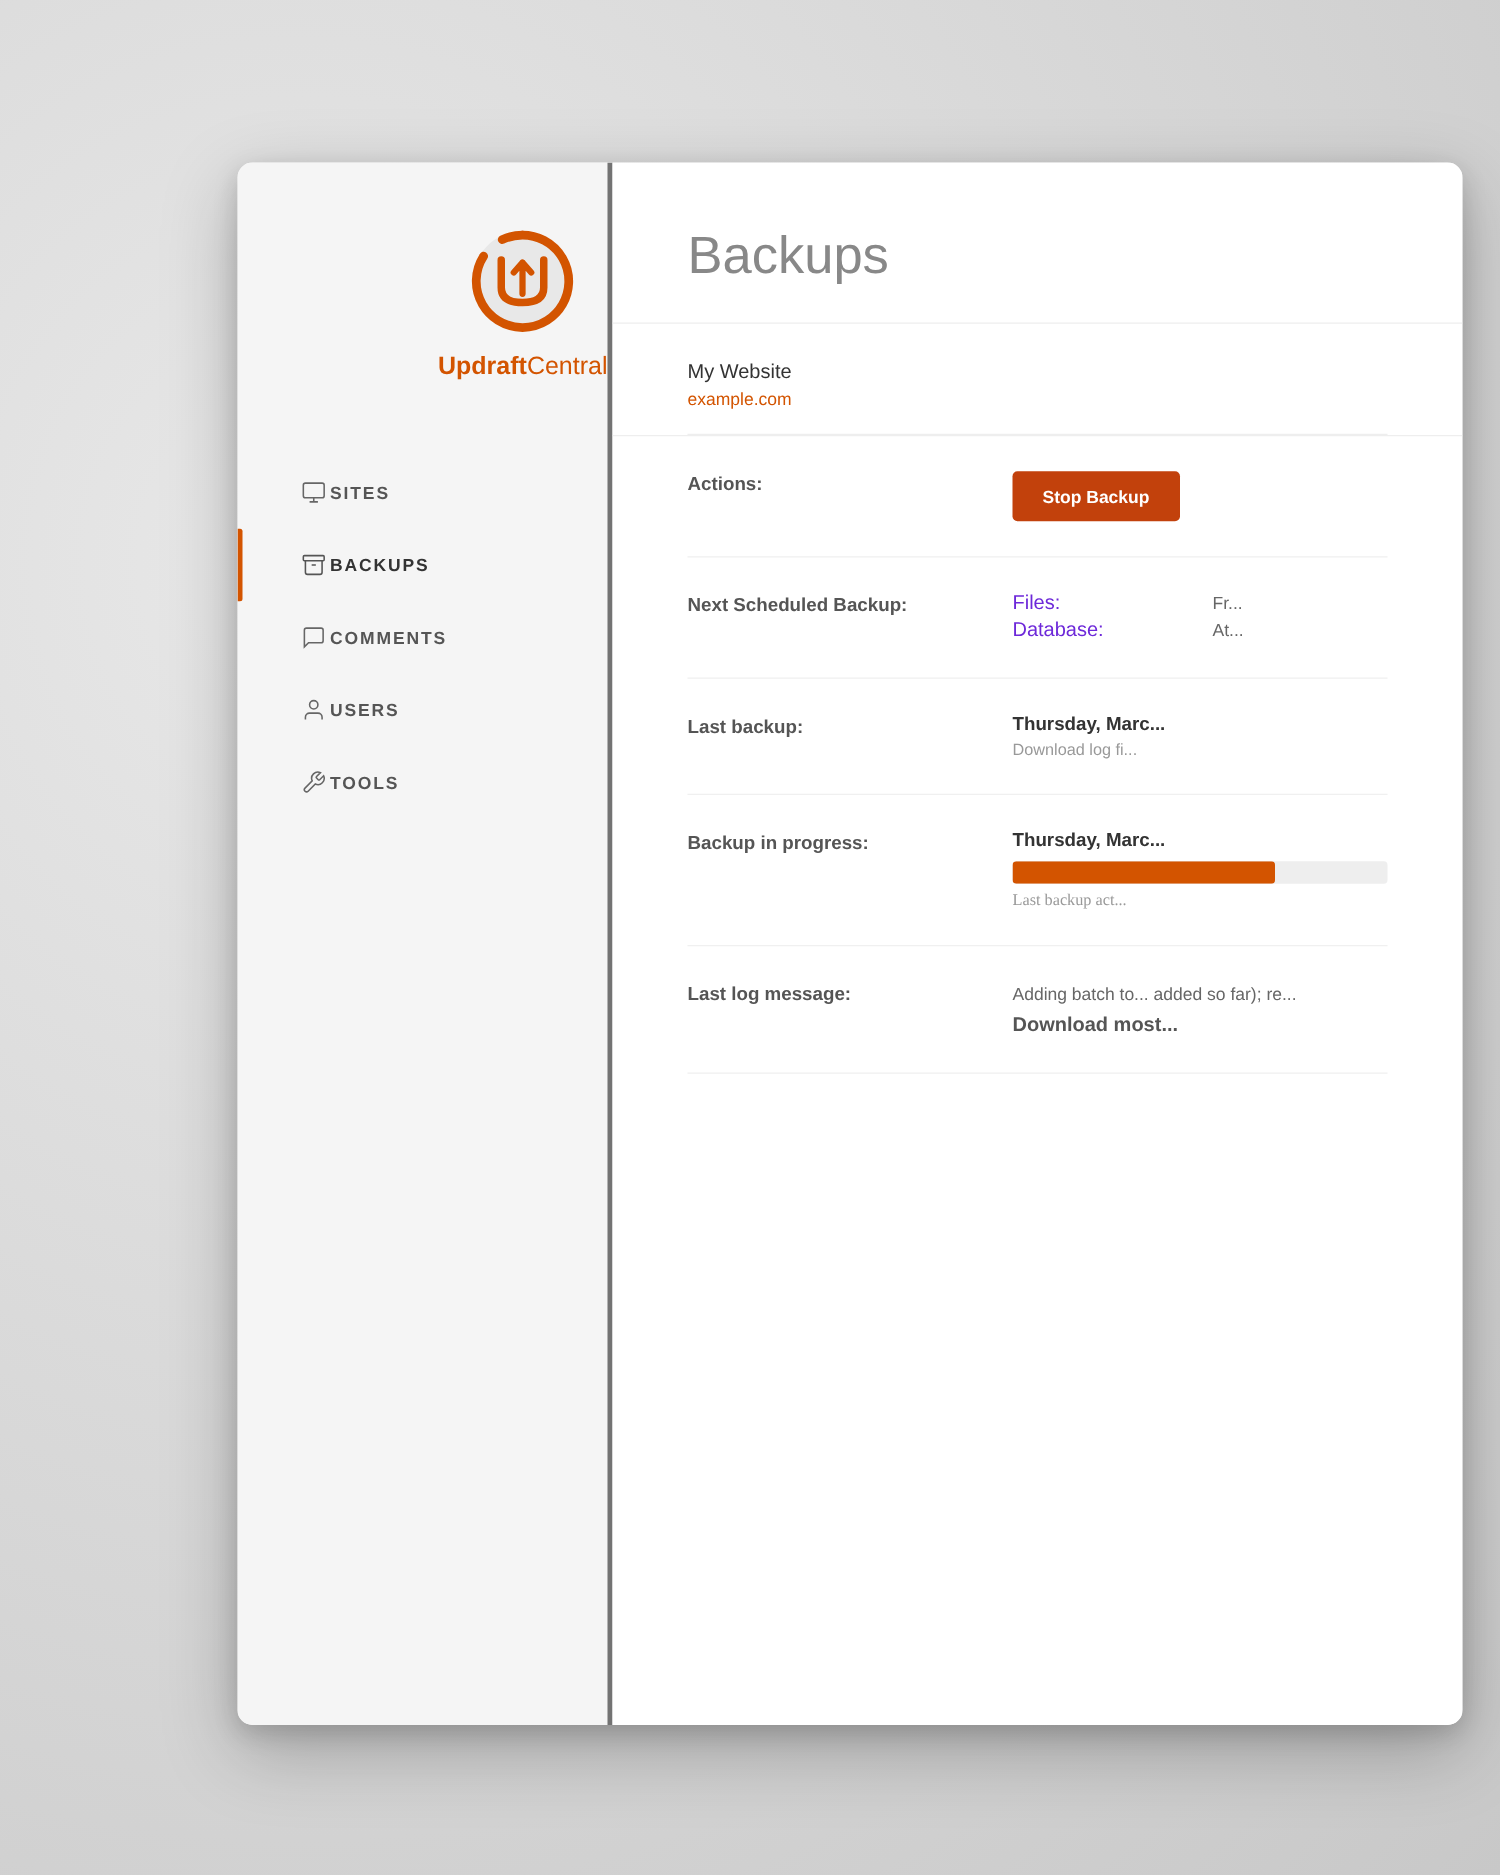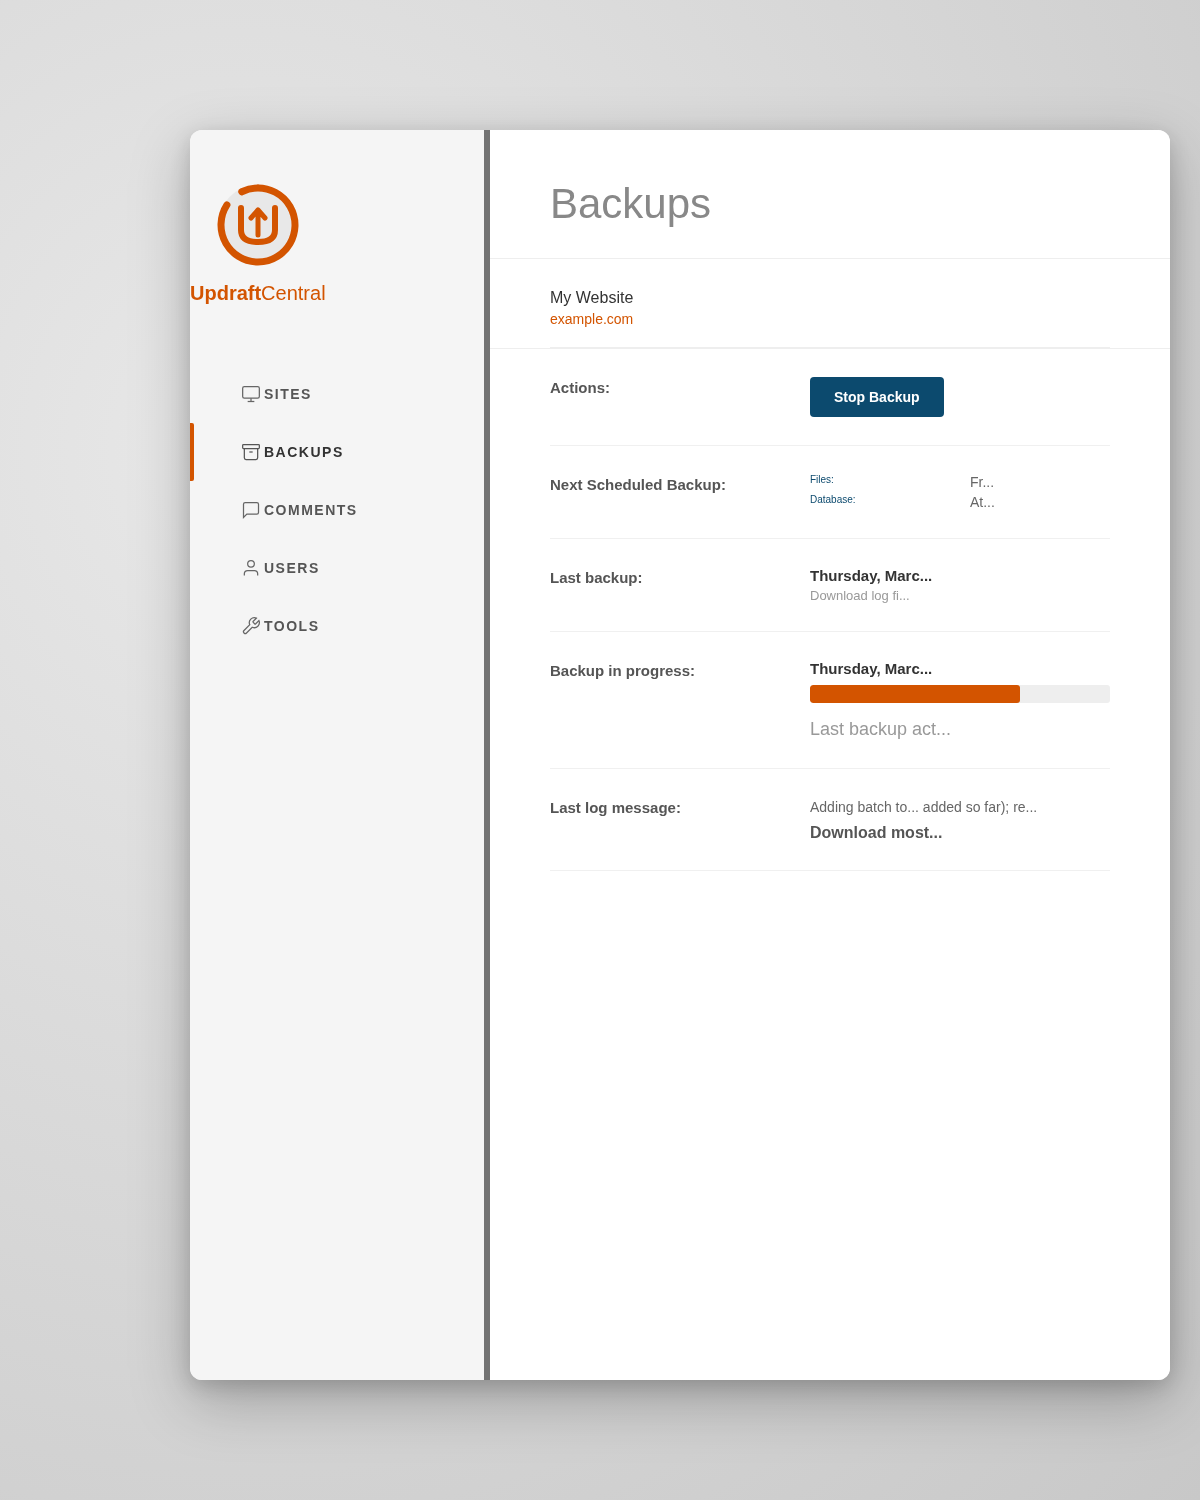--- a/index.html
+++ b/index.html
@@ -36,22 +36,22 @@
     }
 
     
     .sidebar {
       width: 300px;
       min-width: 300px;
       background: #f5f5f5;
       padding: 0;
       display: flex;
       flex-direction: column;
-      align-items: flex-start;
-      border-right: 6px solid #737373;
+      align-items: flex-end;
+      border-right: 4px solid #737373;
     }
 
     .logo-area {
       padding: 50px 0 40px 0;
       display: flex;
       flex-direction: column;
       align-items: center;
     }
 
     
@@ -197,40 +197,40 @@
       padding-top: 2px;
     }
 
     .info-value {
       flex: 1;
       font-size: 14px;
       color: #444;
     }
 
     .btn-stop {
-      background: #0c4a6e;
+      background: #c2410c;
       color: #fff;
       border: none;
       padding: 12px 24px;
       border-radius: 4px;
       font-size: 14px;
       font-weight: 600;
       cursor: pointer;
       white-space: nowrap;
     }
 
     .scheduled-grid {
       display: grid;
       grid-template-columns: 1fr 1fr;
       gap: 4px 20px;
     }
 
     .scheduled-label {
-      font-size: 10px;
-      color: #0c4a6e;
+      font-size: 16px;
+      color: #6d28d9;
     }
 
     .scheduled-val {
       font-size: 14px;
       color: #666;
     }
 
     .last-backup-date {
       font-size: 15px;
       font-weight: 600;
@@ -253,23 +253,24 @@
     }
 
     .progress-bar-fill {
       height: 100%;
       background: #d35400;
       border-radius: 3px;
       width: 70%;
     }
 
     .last-backup-act {
-      font-size: 18px;
+      font-size: 13px;
       color: #999;
-      margin-top: 16px;
+      margin-top: 5px;
+      font-family: Liberation Serif, serif;
     }
 
     .log-message-text {
       font-size: 14px;
       color: #666;
       line-height: 1.5;
       margin-bottom: 6px;
     }
 
     .download-most {

